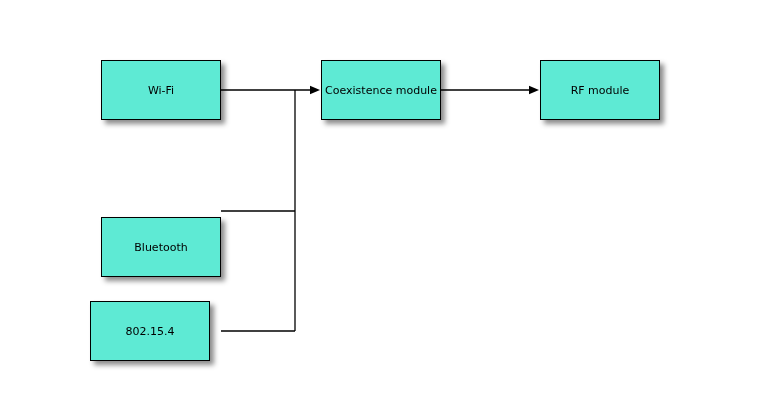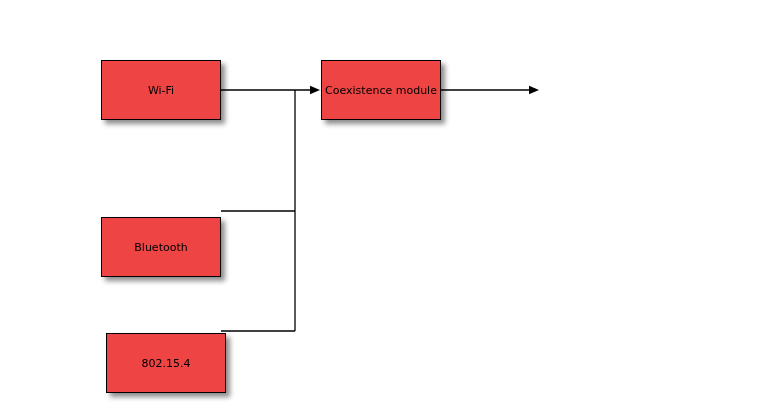--- a/index.html
+++ b/index.html
@@ -20,35 +20,35 @@
     left: 0;
     top: 0;
     width: 760px;
     height: 420px;
     pointer-events: none;
   }
   .node {
     position: absolute;
     width: 120px;
     height: 60px;
-    background: #ef4444;
+    background: #5eead4;
     border: 1.5px solid #000000;
     box-shadow: 4px 4px 5px rgba(0,0,0,0.45);
     display: flex;
     align-items: center;
     justify-content: center;
     box-sizing: border-box;
     font-size: 11px;
     color: #000000;
     text-align: center;
     white-space: nowrap;
   }
   #node-wifi        { left: 101px; top: 60px;  }
   #node-bluetooth   { left: 101px; top: 181px; margin-top: 36px; }
-  #node-802154      { left: 106px; top: 301px; margin-top: 32px; }
+  #node-802154      { left: 90px; top: 301px; }
   #node-coexistence { left: 321px; top: 60px;  }
   #node-rf          { left: 540px; top: 60px;  }
 </style>
 </head>
 <body>
 
 <div class="canvas">
 
   <svg class="wires" viewBox="0 0 760 420" xmlns="http://www.w3.org/2000/svg">
 
@@ -74,14 +74,17 @@
   </div>
 
   <div class="node" id="node-802154">
     <span>802.15.4</span>
   </div>
 
   <div class="node" id="node-coexistence">
     <span>Coexistence module</span>
   </div>
 
+  <div class="node" id="node-rf">
+    <span>RF module</span>
+  </div>
 
 </div>
 
 </body></html>

